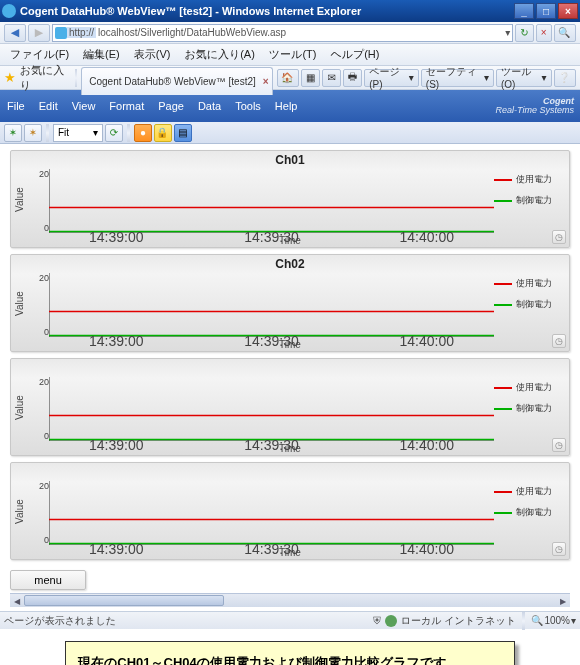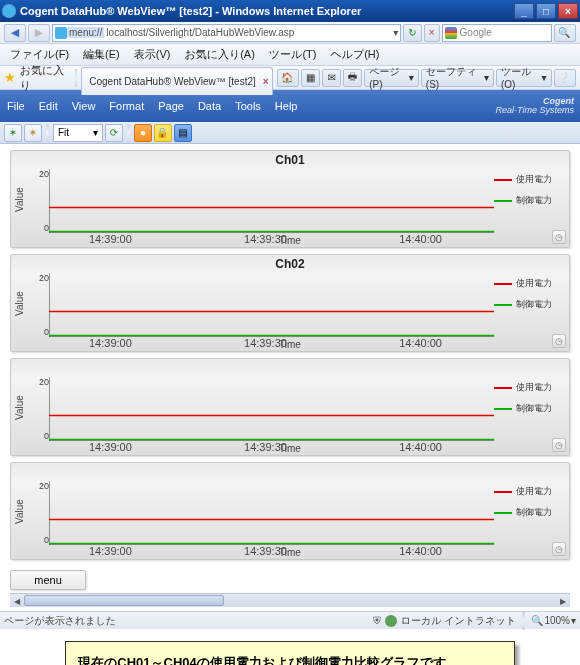--- a/index.html
+++ b/index.html
@@ -43,21 +43,21 @@
   .content { background: #fff; padding: 6px 10px 4px 10px; }
   .chart { height: 98px; background: linear-gradient(#eaeaea, #f4f4f4 20%, #dddddd); border: 1px solid #c8c8c8; margin-bottom: 6px; position: relative; display: flex; border-radius: 2px; box-shadow: 1px 1px 2px rgba(0,0,0,0.15); }
   .chart-title { position: absolute; top: 2px; left: 0; right: 0; text-align: center; font-weight: bold; font-size: 12px; color: #222; }
   .ylab { width: 16px; display: flex; align-items: center; justify-content: center; }
   .ylab span { transform: rotate(-90deg); font-size: 10px; color: #444; }
   .yaxis { width: 22px; padding-top: 18px; padding-bottom: 14px; text-align: right; font-size: 9px; color: #444; display: flex; flex-direction: column; justify-content: space-between; }
   .plot { flex: 1; margin-top: 18px; margin-bottom: 14px; position: relative; background: rgba(255,255,255,0); }
   .legend { width: 75px; padding-top: 22px; font-size: 9px; color: #333; }
   .legend .row { display: flex; align-items: center; gap: 4px; margin-bottom: 8px; }
   .legend .swatch { width: 18px; height: 2px; }
-  .xticks { position: absolute; bottom: -12px; left: 0; right: 12px; display: flex; justify-content: space-between; font-size: 11px; color: #444; padding: 0 40px; gap: 22px; }
+  .xticks { position: absolute; bottom: -12px; left: 0; right: 0; display: flex; justify-content: space-between; font-size: 14px; color: #444; padding: 0 40px; gap: 22px; }
   .xlab { position: absolute; bottom: 1px; left: 0; right: 0; text-align: center; font-size: 10px; color: #444; }
   .axis-line { stroke: #333; stroke-width: 1; }
   .series { stroke-width: 1.5; fill: none; }
   .chart-corner { position: absolute; right: 3px; bottom: 3px; width: 14px; height: 14px; background: linear-gradient(#fafafa,#e0e0e0); border: 1px solid #c0c0c0; border-radius: 2px; display: flex; align-items: center; justify-content: center; font-size: 9px; color: #888; }
   
   .menu-button { border: 1px solid #c0c0c0; background: linear-gradient(#fafafa,#e8e8e8); height: 20px; width: 76px; display: inline-flex; align-items: center; justify-content: center; font-size: 11px; margin-top: 4px; border-radius: 2px; box-shadow: 1px 1px 2px rgba(0,0,0,0.15); }
   
   .hscroll { height: 14px; background: linear-gradient(#e5eaf3,#d2dbea); border-top: 1px solid #b8c5db; position: relative; margin-top: 3px; }
   .hscroll .thumb { position: absolute; left: 14px; top: 1px; width: 200px; height: 11px; background: linear-gradient(#d8e2f2,#b8c8e2); border: 1px solid #98abc8; border-radius: 2px; }
   .hscroll .arrow { position: absolute; top: 0; width: 14px; height: 14px; display: flex; align-items: center; justify-content: center; font-size: 8px; color: #556; }
@@ -82,32 +82,27 @@
   <span class="winbtn">_</span>
   <span class="winbtn">□</span>
   <span class="winbtn close">×</span>
 </div>
 
 <div class="ie-row">
   <span class="navbtn" style="color:#3a70c0">◀</span>
   <span class="navbtn" style="color:#bbb">▶</span>
   <div class="addr">
     <span class="ie-icon" style="background:#4ab0e8"></span>
-    <span class="scheme">menu://</span>
+    <span class="scheme">http://</span>
     <span>localhost/Silverlight/DataHubWebView.asp</span>
     <span style="flex:1"></span>
     <span>▾</span>
   </div>
   <span class="smallbtn" style="color:#2a8a2a">↻</span>
   <span class="smallbtn" style="color:#c03030">×</span>
-  <div class="search">
-    <span class="ie-icon" style="background:linear-gradient(#4a8ef0,#e84030 50%,#f5c020 50%,#2aa84a)"></span>
-    <span style="margin-left:3px;color:#888">Google</span>
-    <span style="flex:1"></span>
-  </div>
   <span class="smallbtn">🔍</span>
 </div>
 
 <div class="ie-row">
   <span class="menu-item">ファイル(F)</span>
   <span class="menu-item">編集(E)</span>
   <span class="menu-item">表示(V)</span>
   <span class="menu-item">お気に入り(A)</span>
   <span class="menu-item">ツール(T)</span>
   <span class="menu-item">ヘルプ(H)</span>

